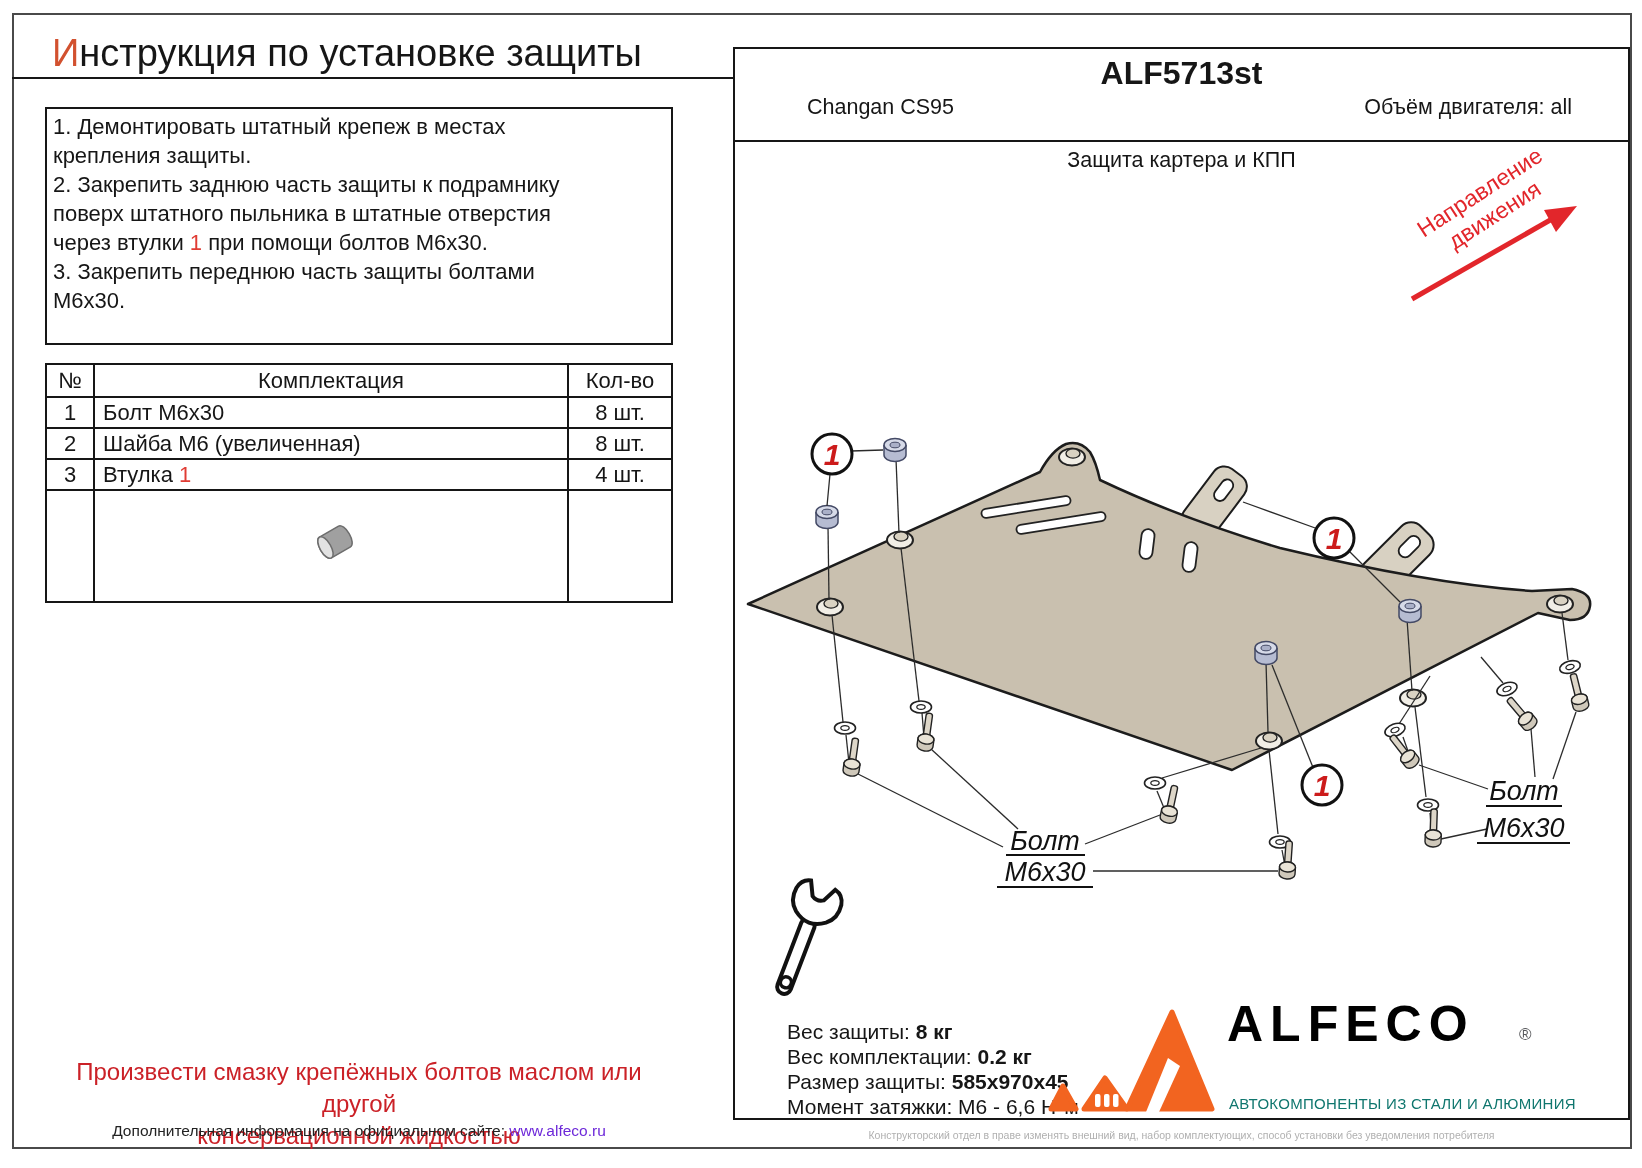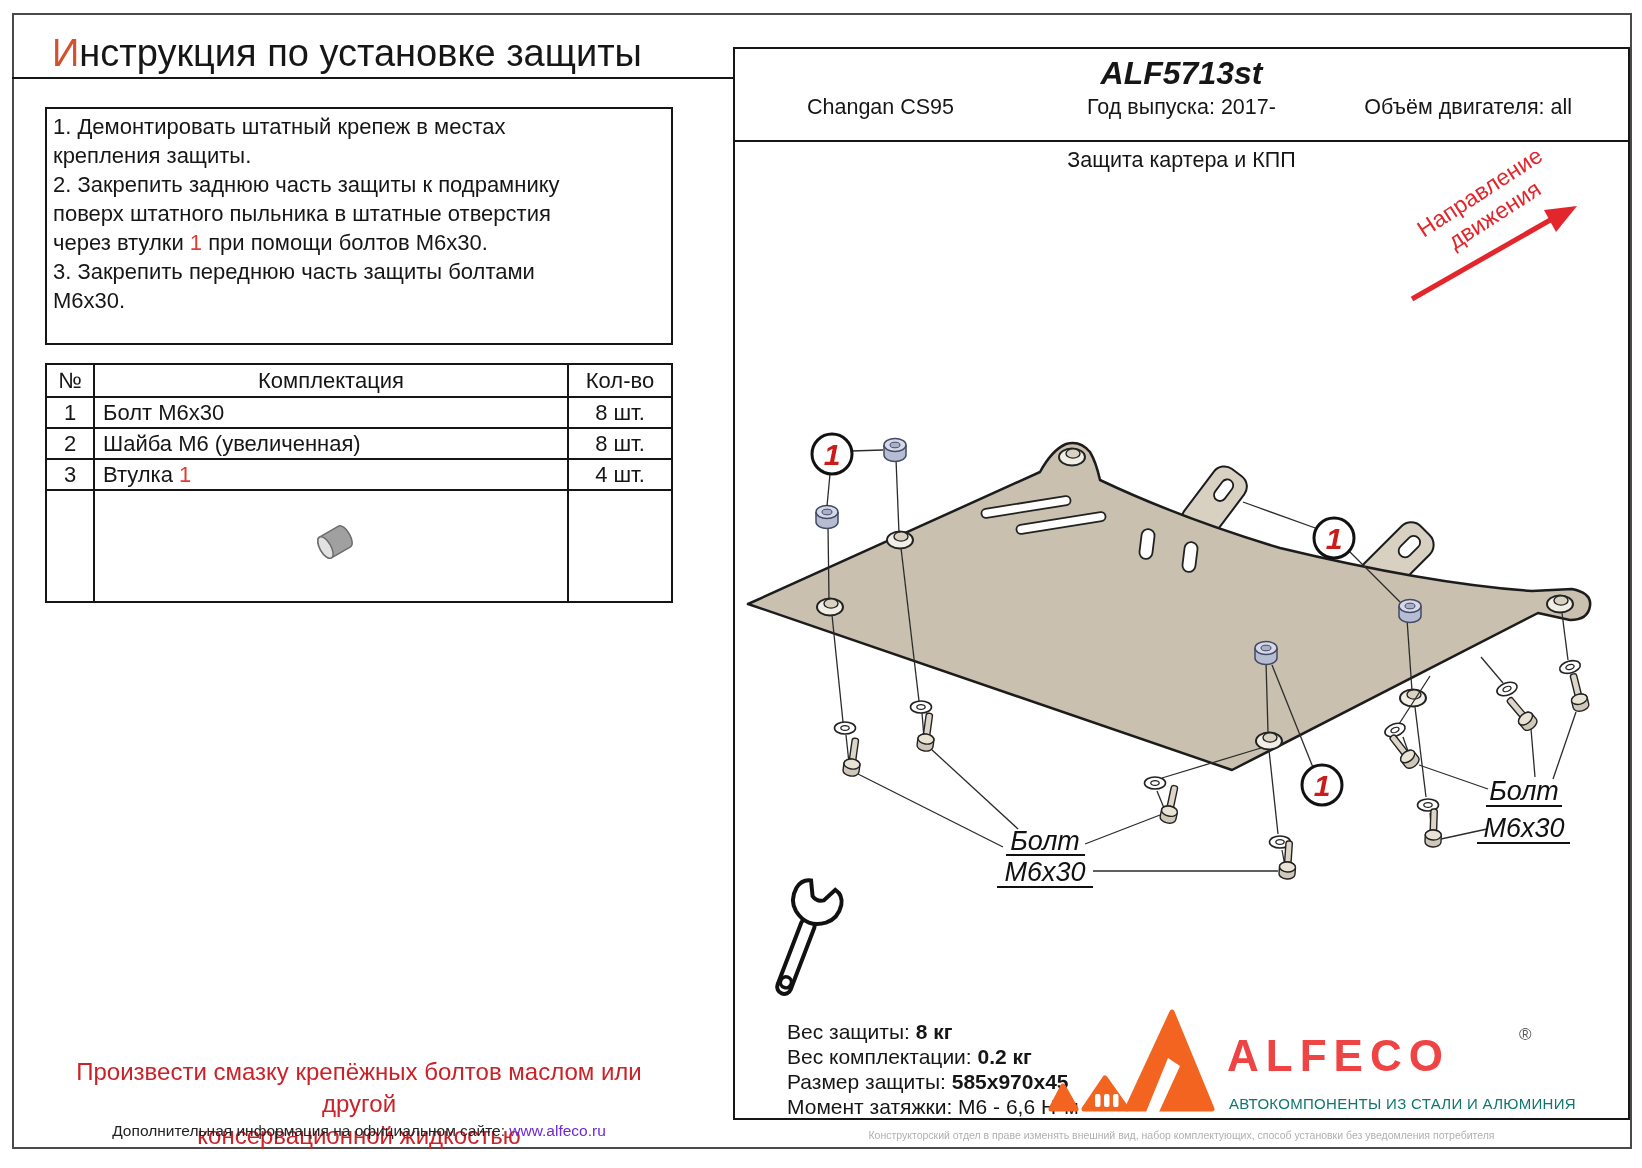--- a/index.html
+++ b/index.html
@@ -20,40 +20,40 @@
   #parts-table tr{height:31px;}
   #parts-table tr.hdr{height:33px;}
   #parts-table tr.tail{height:112px;}
   #parts-table col.n{width:48px;}#parts-table col.q{width:104px;}
   #bushing-figure{left:300px;top:512px;}
   #warning-text{left:45px;top:1056px;width:628px;text-align:center;color:#cb2127;font-size:24px;line-height:32px;}
   #site-line{left:45px;top:1122px;width:628px;text-align:center;font-size:15.5px;color:#222;}
   #site-line a{color:#6d28d9;text-decoration:none;cursor:pointer;}
   
   #panel{left:733px;top:47px;width:897px;height:1073px;border:2px solid #161616;box-sizing:border-box;}
-  #part-code{left:0;top:6px;width:100%;text-align:center;font-size:32px;font-weight:bold;font-style:italic;}
+  #part-code{left:0;top:6px;width:100%;text-align:center;font-size:32px;font-weight:bold;}
   #car-model{left:72px;top:46px;font-size:21.5px;}
   #year-label{left:0;top:46px;width:100%;text-align:center;font-size:21.5px;}
   #engine-label{right:56px;top:46px;font-size:21.5px;}
   #panel-divider{left:0;top:91px;width:100%;border-top:2px solid #161616;}
   #drawing-title{left:0;top:99px;width:100%;text-align:center;font-size:21.5px;}
   #drawing{left:0;top:103px;}
   
   .thin line{stroke:#2b2b2b;stroke-width:1.3;}
   .callout-circle{fill:#fff;stroke:#111;stroke-width:3;}
   .callout-num{font-size:30px;font-weight:bold;font-style:italic;fill:#cc1b1b;text-anchor:middle;}
   .bolt-label{font-size:27px;font-style:italic;fill:#111;text-anchor:middle;}
   .label-underline{stroke:#111;stroke-width:1.8;}
   .dir-text{font-size:23px;fill:#e2262b;text-anchor:middle;}
   
   .spec-line{left:52px;font-size:21px;white-space:nowrap;}
   .spec-line b{font-weight:bold;text-align:right;}
   
   #logo-triangles{left:310px;top:955px;}
-  #logo-text{left:492px;top:982px;font-size:44px;font-weight:bold;color:#ef4444;letter-spacing:7px;white-space:nowrap;}
+  #logo-text{left:492px;top:946px;font-size:50px;font-weight:bold;color:#000000;letter-spacing:7px;white-space:nowrap;}
   #logo-reg{left:784px;top:976px;font-size:17px;color:#57585b;}
   #logo-tagline{left:494px;top:1046px;font-size:15px;color:#0f766e;letter-spacing:.3px;white-space:nowrap;}
   #disclaimer{left:733px;top:1129px;width:897px;text-align:center;font-size:10.5px;color:#b0b0b0;}
 </style>
 </head>
 <body>
 
 <div class="abs" id="page-border"></div>
 
 <div class="abs" id="doc-title"><span class="lead">И</span><span>нструкция по установке защиты</span></div>
@@ -110,21 +110,20 @@
 <div class="abs" id="warning-text">
   <div>Произвести смазку крепёжных болтов маслом или другой</div>
   <div>консервационной жидкостью</div>
 </div>
 
 <div class="abs" id="site-line"><span>Дополнительная информация на официальном сайте: </span><a>www.alfeco.ru</a></div>
 
 <div class="abs" id="panel">
   <div class="abs" id="part-code">ALF5713st</div>
   <div class="abs" id="car-model">Changan CS95</div>
-  <div class="abs" id="year-label">Год выпуска: 2017-</div>
   <div class="abs" id="engine-label">Объём двигателя: all</div>
   <div class="abs" id="panel-divider"></div>
   <div class="abs" id="drawing-title">Защита картера и КПП</div>
 
   <svg class="abs" id="drawing" width="893" height="858" viewBox="735 150 893 858">
     <defs>
       <g id="washer">
         <ellipse rx="10.5" ry="6" fill="#fff" stroke="#222" stroke-width="1.6"></ellipse>
         <ellipse rx="4.2" ry="2.4" fill="#fff" stroke="#222" stroke-width="1.3"></ellipse>
       </g>

